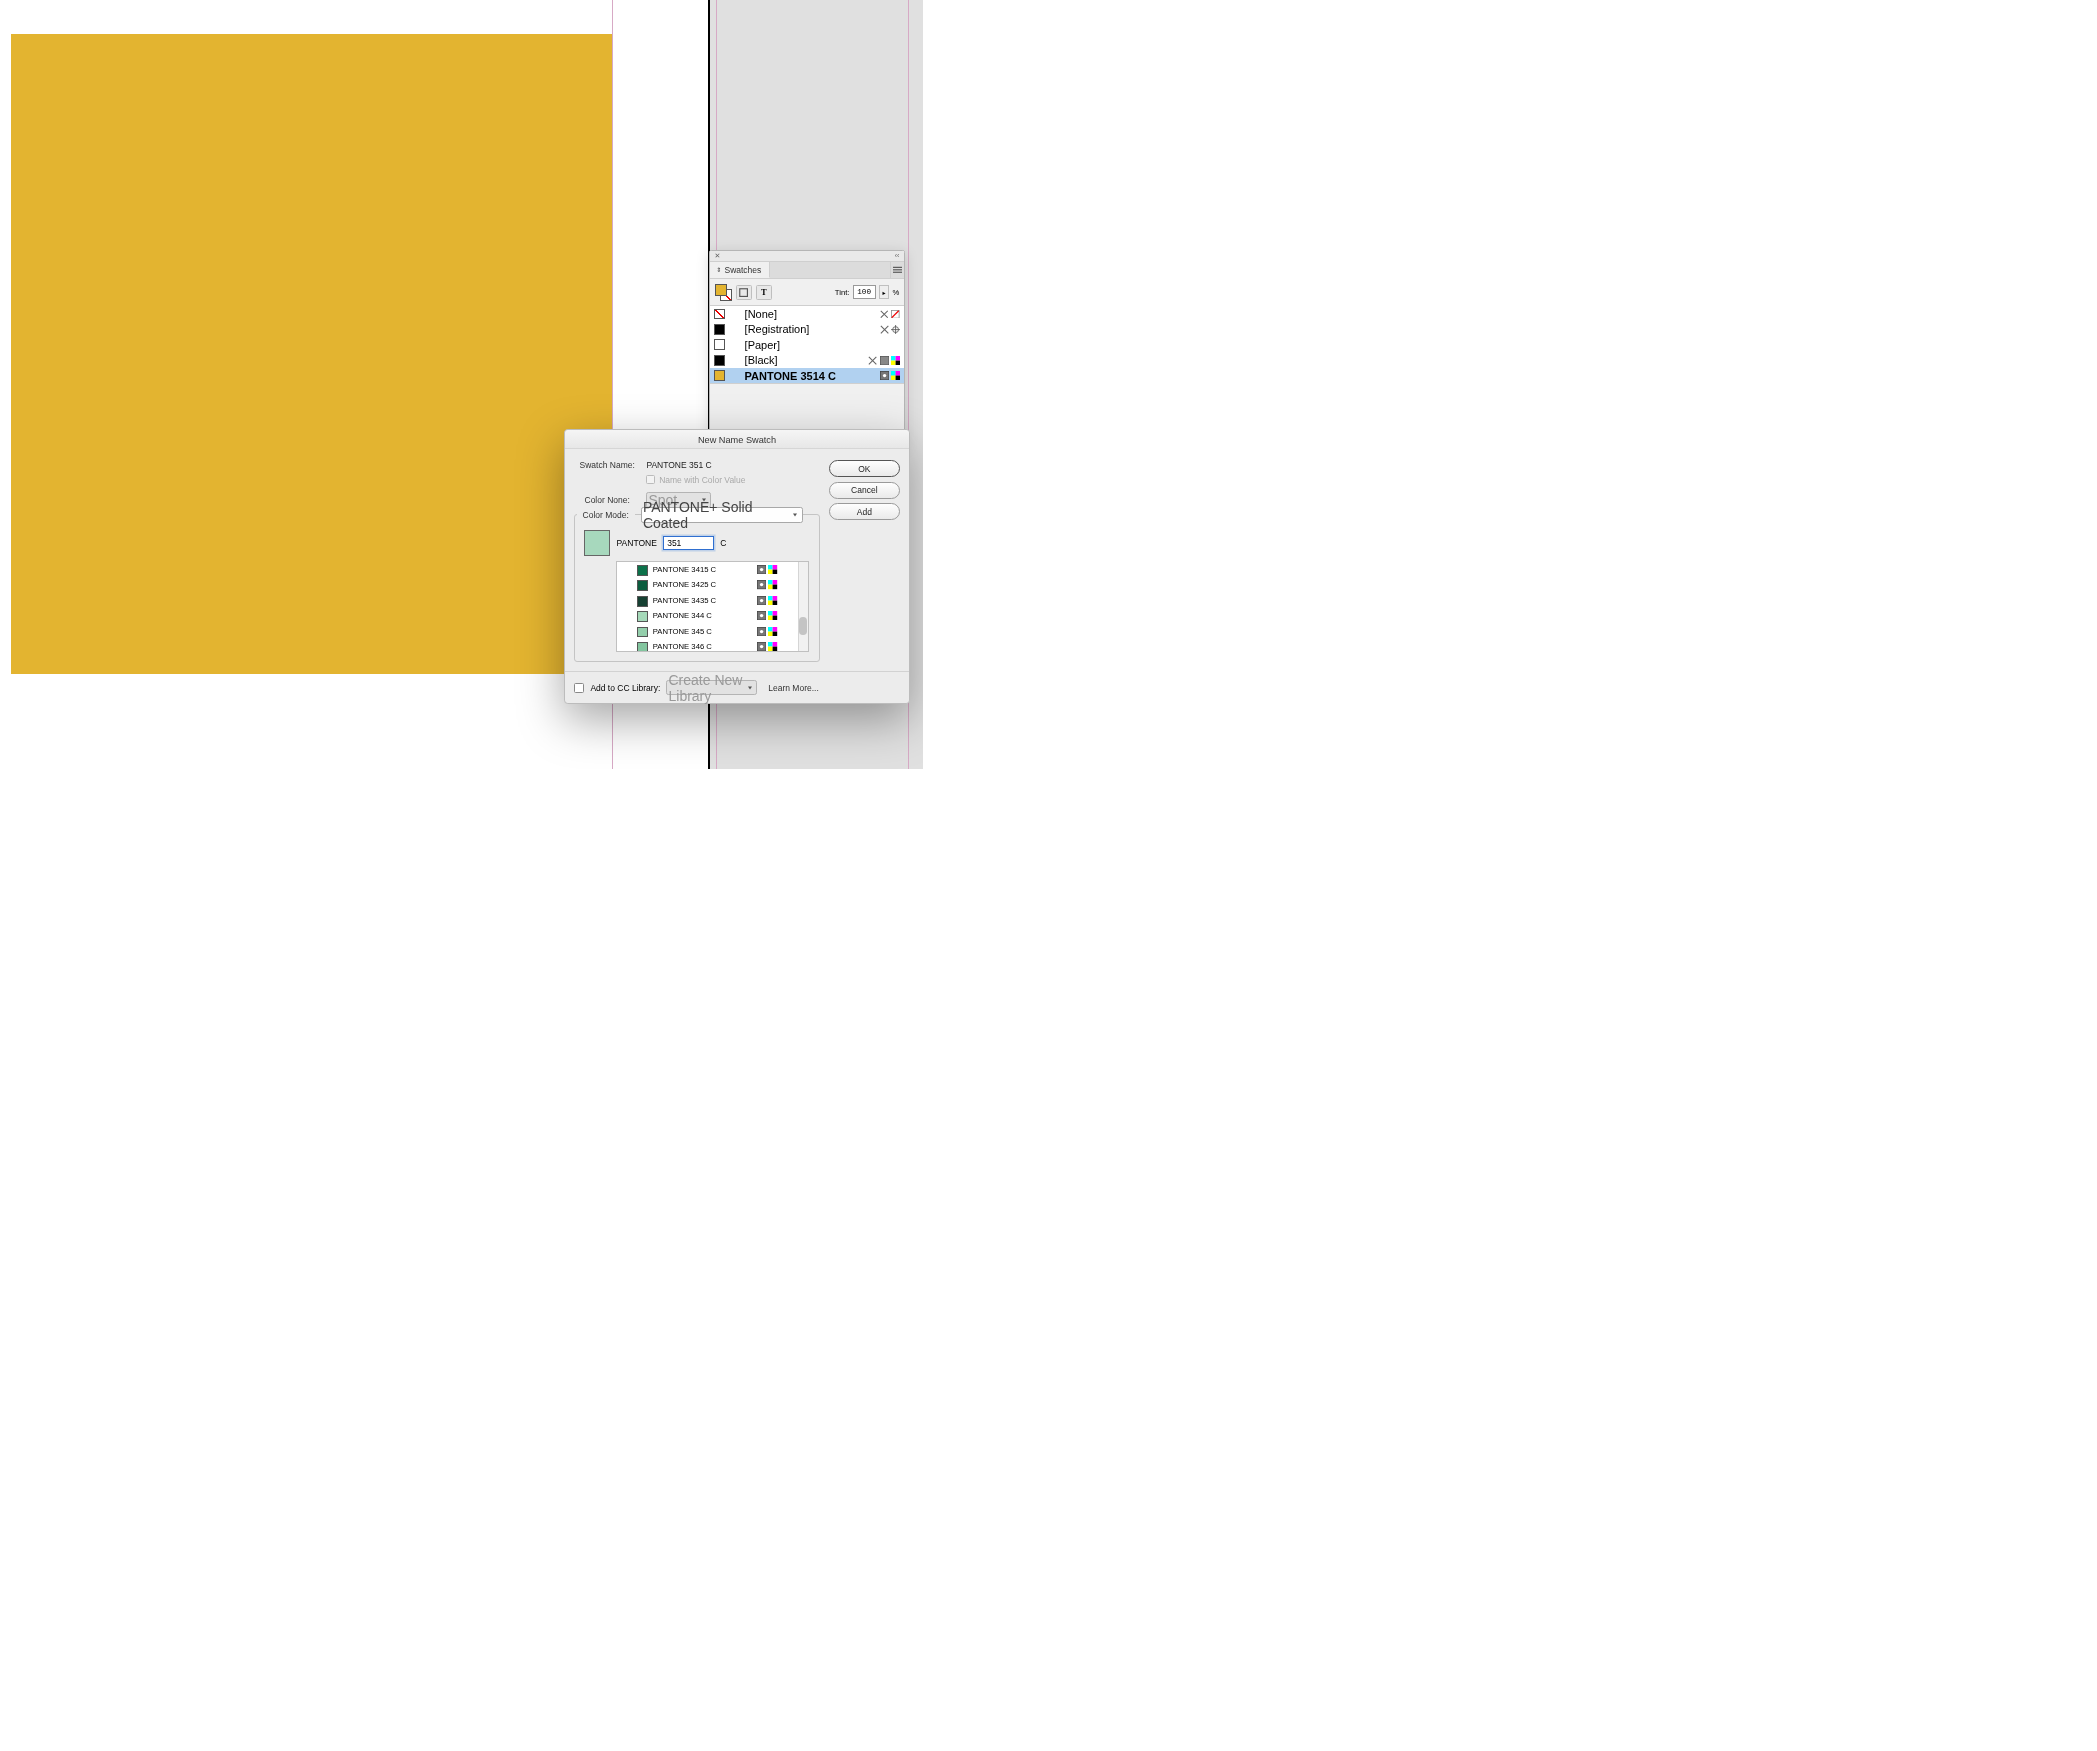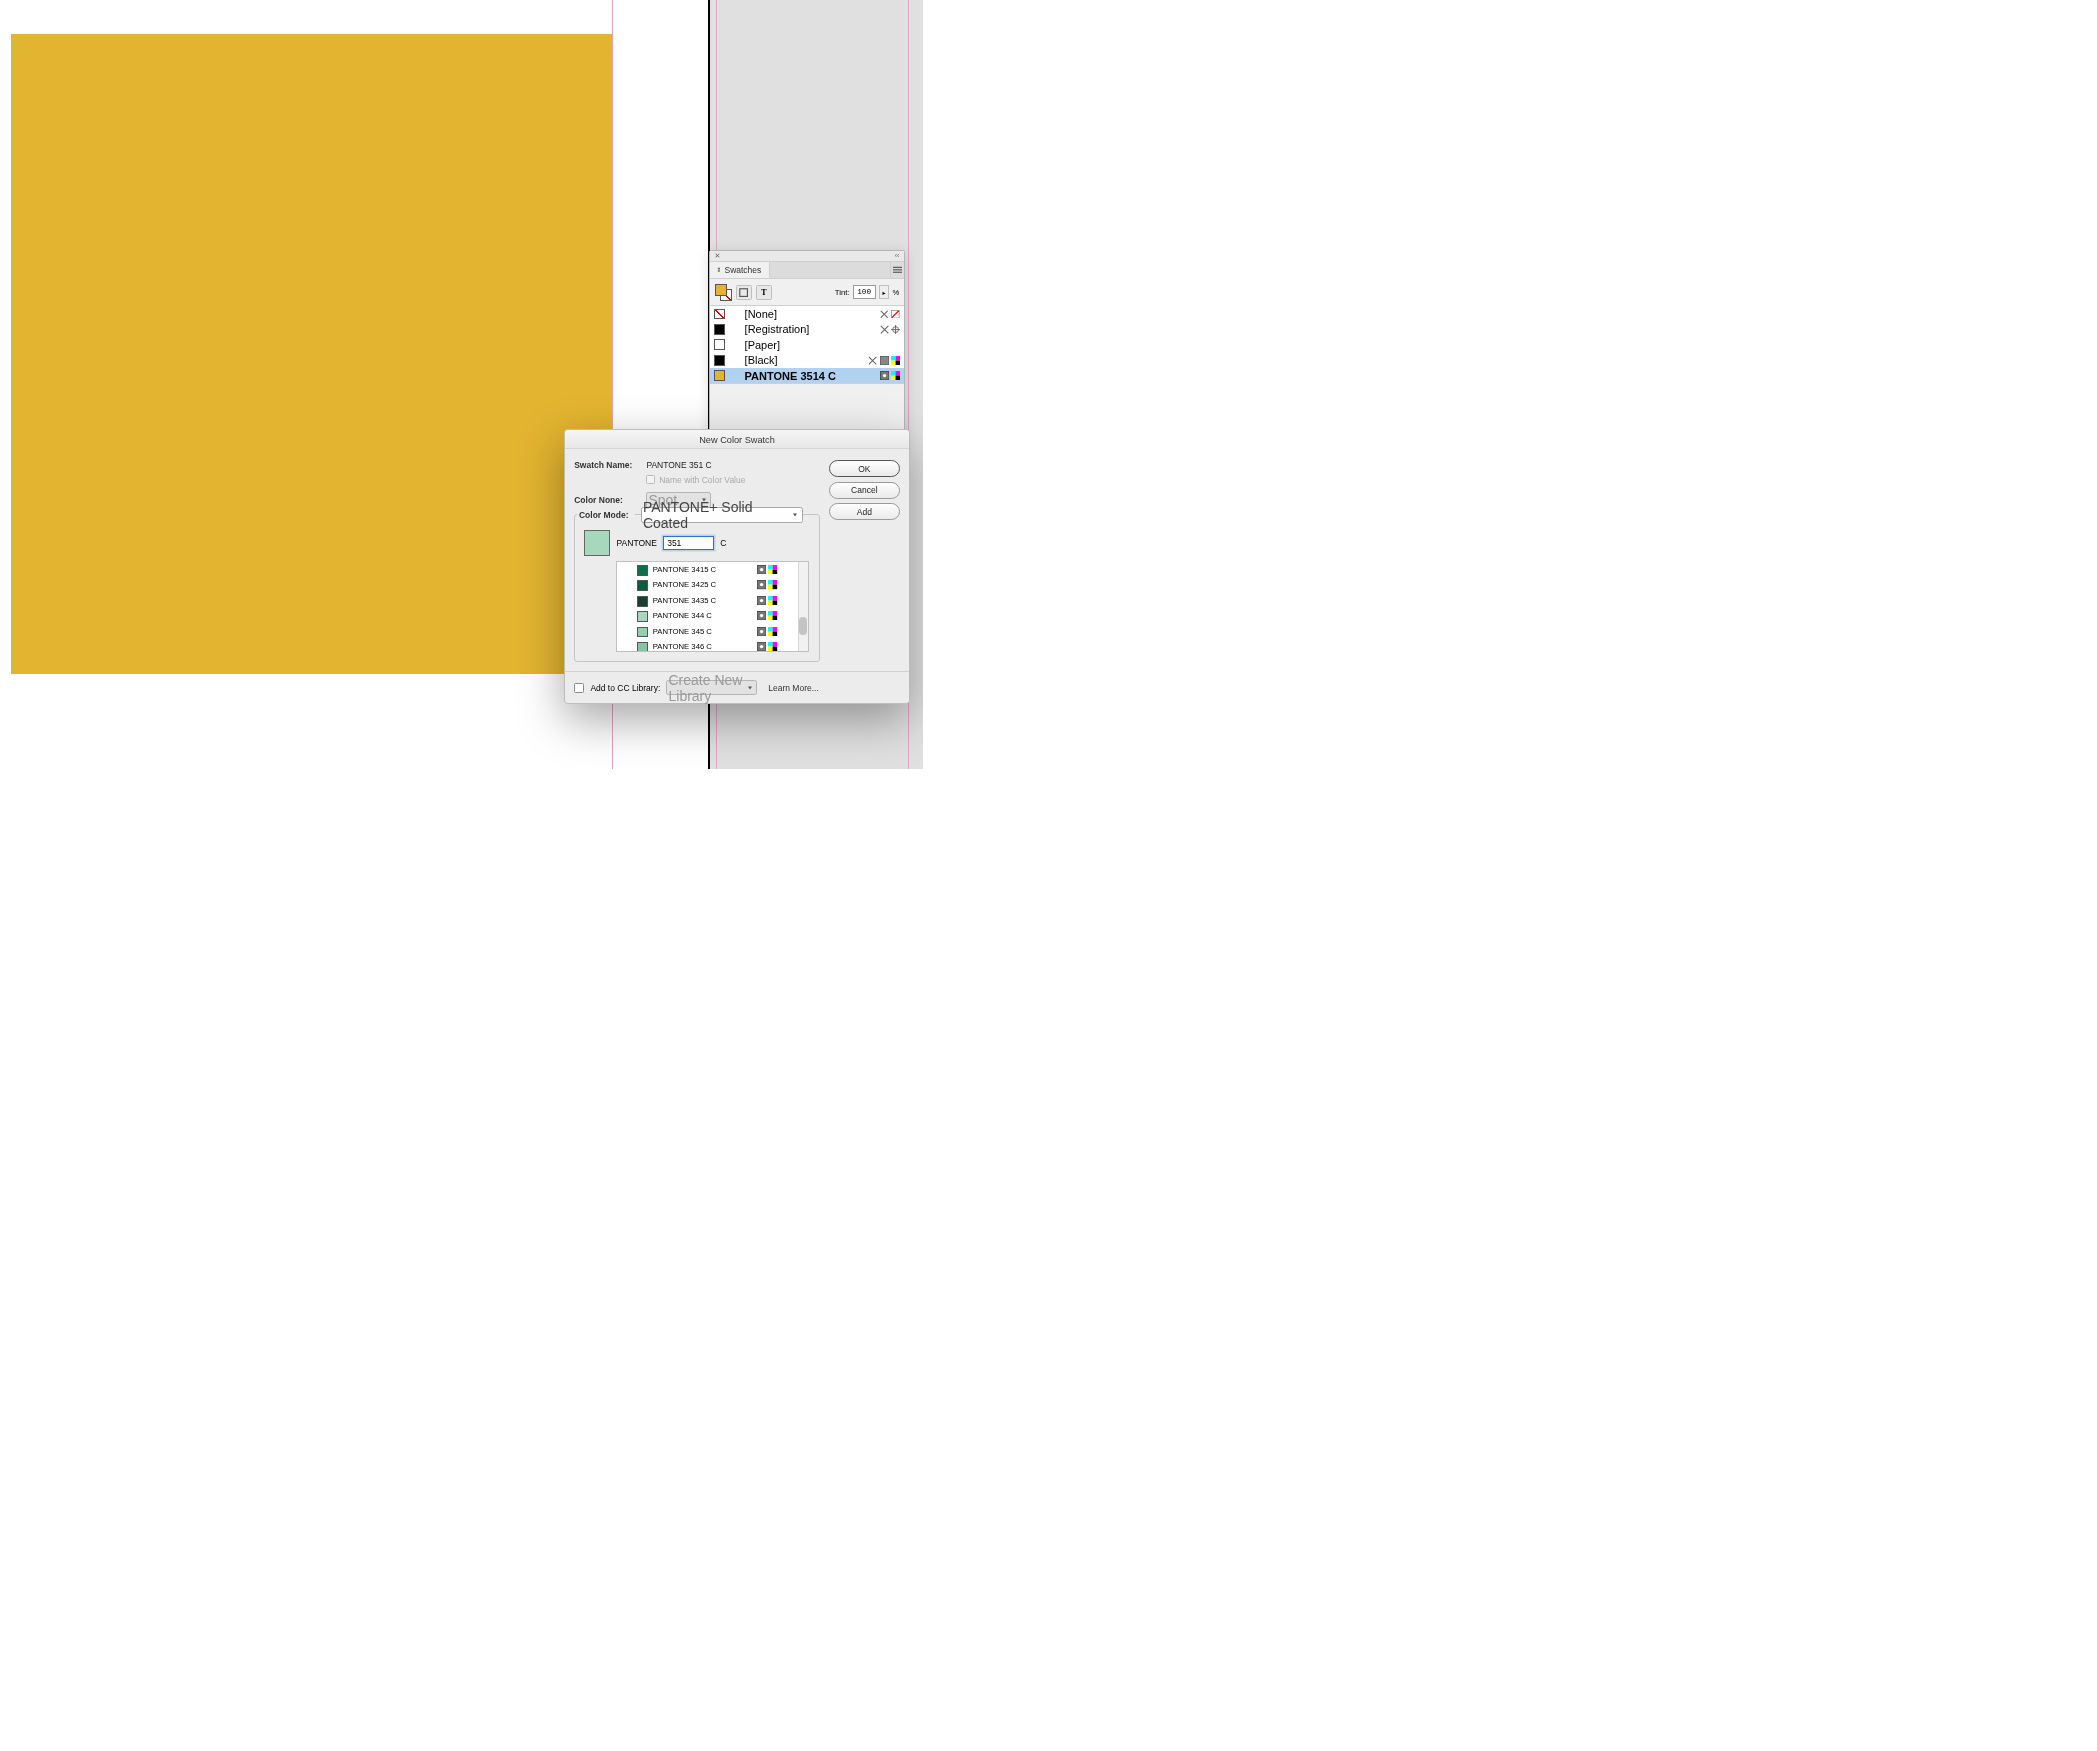--- a/index.html
+++ b/index.html
@@ -184,21 +184,21 @@
     font-size:8.5px;color:#222;
   }
   .mac-btn.primary{
     border:1.2px solid #555;
     font-weight:400;
   }
   .form-row{
     display:flex;align-items:center;gap:6.2px;margin-bottom:4.6px;
     font-size:8.5px;
   }
-  .form-label{width:66px;text-align:left;color:#333;font-weight:bold;}
+  .form-label{width:66px;text-align:center;color:#333;}
   .form-value{color:#222;}
   .checkbox-row{display:flex;align-items:center;gap:3.8px;margin-left:72px;margin-bottom:7.7px;color:#aaa;font-size:8.5px;}
   .disabled-checkbox{width:9.2px;height:9.2px;border:0.8px solid #bbb;border-radius:1.5px;background:#f3f3f3;}
   .dropdown{
     height:15.4px;border:0.8px solid #b4b4b4;background:#e2e2e2;
     display:flex;align-items:center;padding:0 14px 0 1px;position:relative;
     font-size:14px;color:#444;border-radius:2.3px;
   }
   .dropdown.disabled{color:#999;}
   .dropdown::after{
@@ -381,21 +381,21 @@
               <rect width="5.5" height="5.5" x="5.5" y="5.5" fill="#000"></rect>
             </svg>
           </span>
       </div>
     </div>
   </div>
   <div class="panel-footer"></div>
 </div>
 
 <div class="dialog">
-  <div class="dialog-title">New Color Swatch</div>
+  <div class="dialog-title">New Name Swatch</div>
   <div class="dialog-body">
     <div class="dialog-left">
       <div class="form-row">
         <div class="form-label">Swatch Name:</div>
         <div class="form-value">PANTONE 351 C</div>
       </div>
       <div class="checkbox-row">
         <div class="disabled-checkbox"></div>
         <span>Name with Color Value</span>
       </div>

